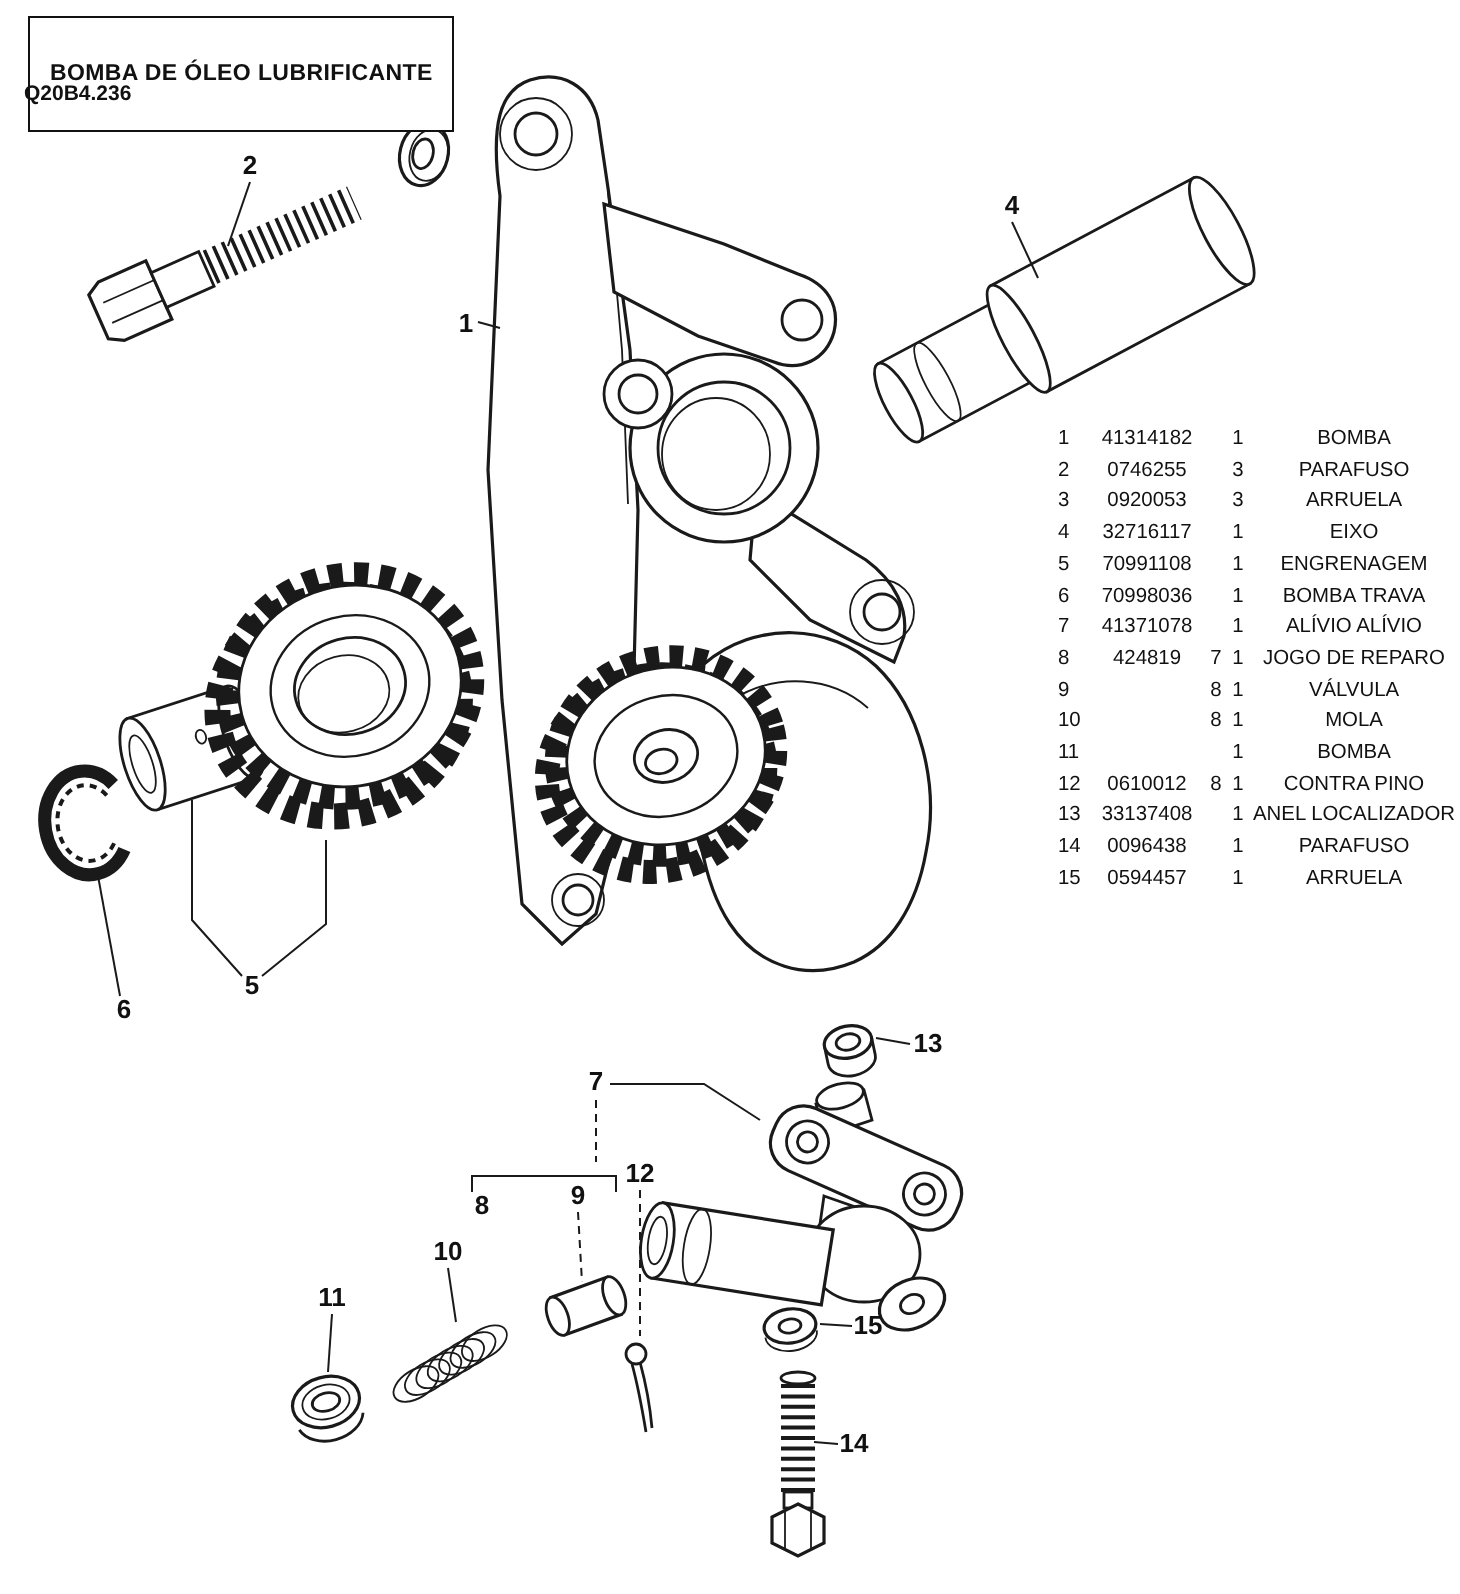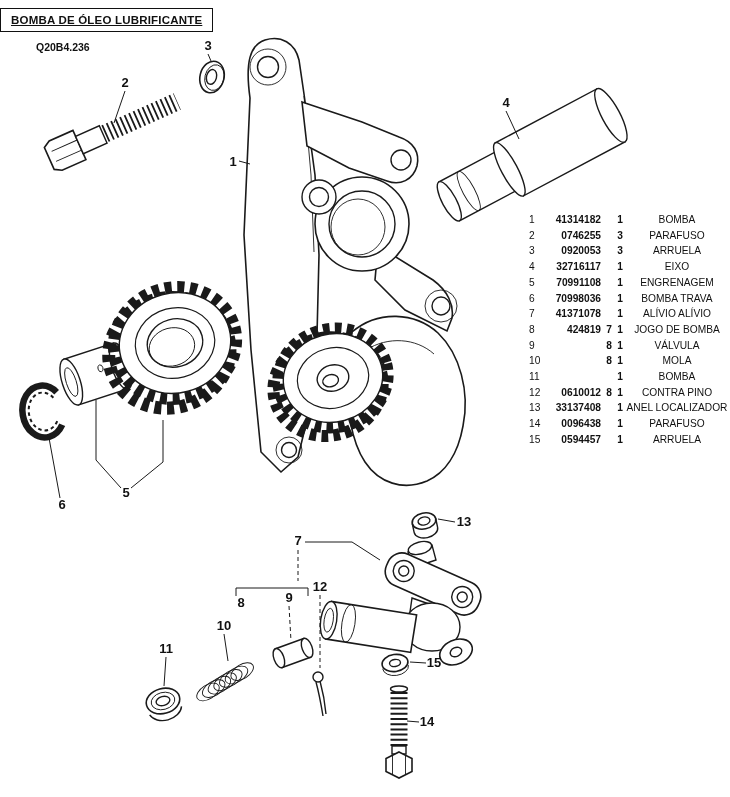--- a/index.html
+++ b/index.html
@@ -1,25 +1,25 @@
 <!DOCTYPE html>
 <html><head>
 <meta charset="utf-8">
 <style>
   html,body{margin:0;padding:0;background:#fff;}
   #page{position:relative;width:730px;height:797px;background:#fff;overflow:hidden;
         font-family:"Liberation Sans", sans-serif;color:#111;}
   #diagram{position:absolute;left:0;top:0;width:730px;height:797px;}
-  .title-box{position:absolute;left:0;top:8px;border:1.6px solid #111;
-             padding:5px 10px;font-size:11.5px;font-weight:bold;letter-spacing:.2px;background:#fff;text-decoration:underline;}
-  .doc-code{position:absolute;left:12px;top:41px;font-size:10.5px;font-weight:bold;margin-left:24px;}
+  .title-box{position:absolute;left:14px;top:8px;border:1.6px solid #111;
+             padding:22px 10px;font-size:11.5px;font-weight:bold;letter-spacing:.2px;background:#fff;}
+  .doc-code{position:absolute;left:12px;top:41px;font-size:10.5px;font-weight:bold;}
   .parts-table{position:absolute;left:529px;top:212px;width:199px;font-size:10.2px;line-height:15.7px;}
   .prow{display:grid;grid-template-columns:14px 55px 8px 8px auto;column-gap:3px;white-space:nowrap;}
   .c-item{text-align:left;}
-  .c-part,.c-ref,.c-qty{text-align:right;font-weight:bold;}
+  .c-part,.c-ref,.c-qty{text-align:center;}
   .c-desc{text-align:center;}
   
   .ln{fill:none;stroke:#1a1a1a;stroke-width:1.4;}
   .fw{fill:#fff;stroke:#1a1a1a;stroke-width:1.4;}
   .fw2{fill:#fff;stroke:#1a1a1a;stroke-width:1.6;}
   .thin{fill:none;stroke:#1a1a1a;stroke-width:0.9;}
   .teeth{fill:none;stroke:#1a1a1a;}
   .thread{stroke:#1a1a1a;}
   .leader{fill:none;stroke:#1a1a1a;stroke-width:1;}
   .leader-d{fill:none;stroke:#1a1a1a;stroke-width:1;stroke-dasharray:4 3;}
@@ -271,21 +271,21 @@
       <span class="c-part">41371078</span>
       <span class="c-ref"></span>
       <span class="c-qty">1</span>
       <span class="c-desc">ALÍVIO ALÍVIO</span>
     </div>
     <div class="prow">
       <span class="c-item">8</span>
       <span class="c-part">424819</span>
       <span class="c-ref">7</span>
       <span class="c-qty">1</span>
-      <span class="c-desc">JOGO DE BOMBA</span>
+      <span class="c-desc">JOGO DE REPARO</span>
     </div>
     <div class="prow">
       <span class="c-item">9</span>
       <span class="c-part"></span>
       <span class="c-ref">8</span>
       <span class="c-qty">1</span>
       <span class="c-desc">VÁLVULA</span>
     </div>
     <div class="prow">
       <span class="c-item">10</span>

